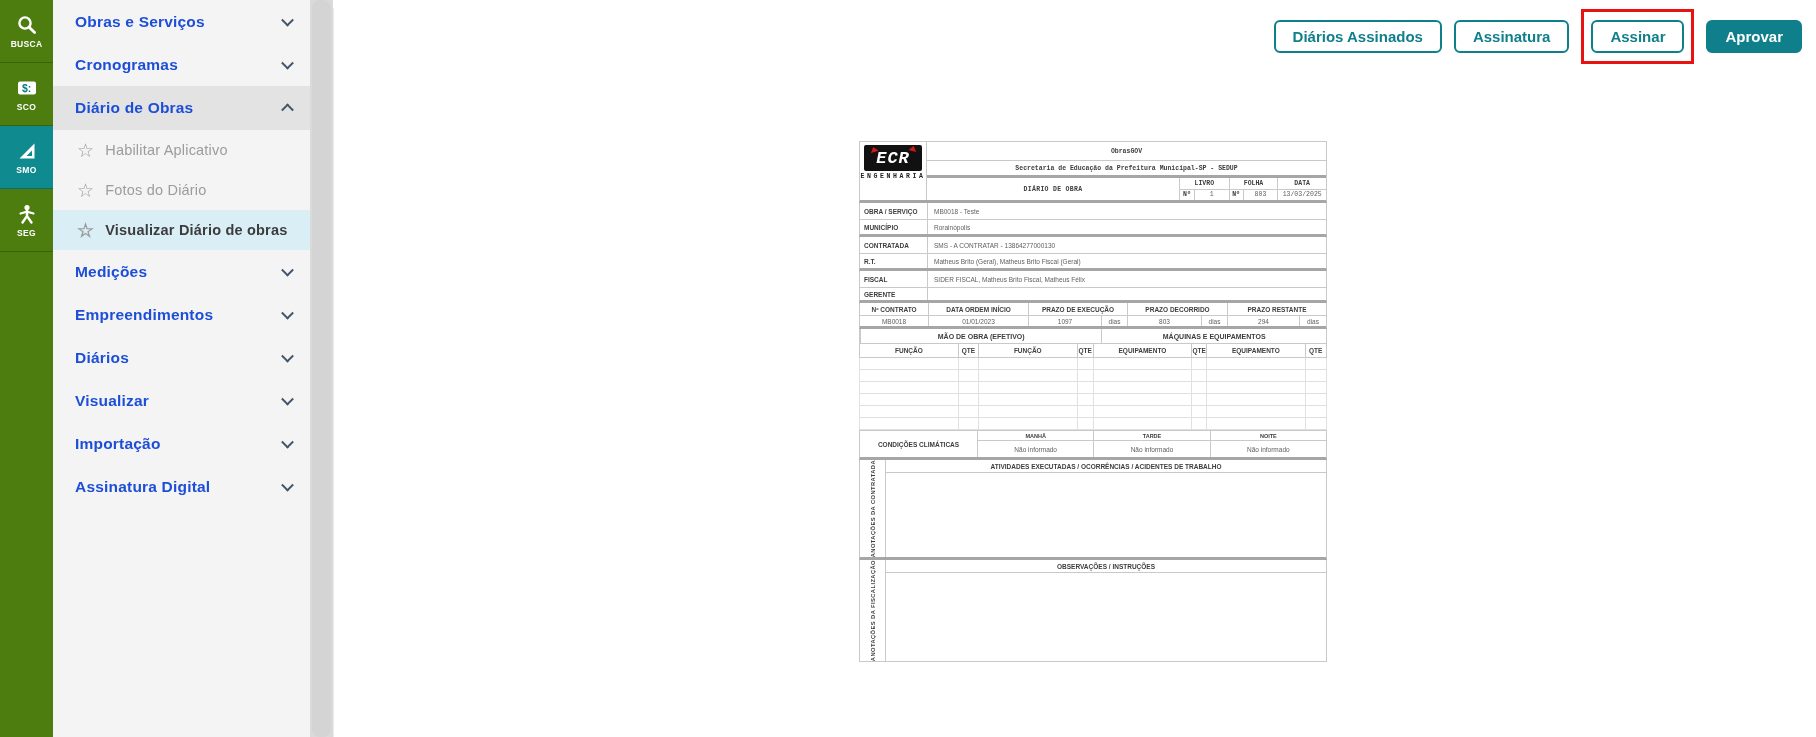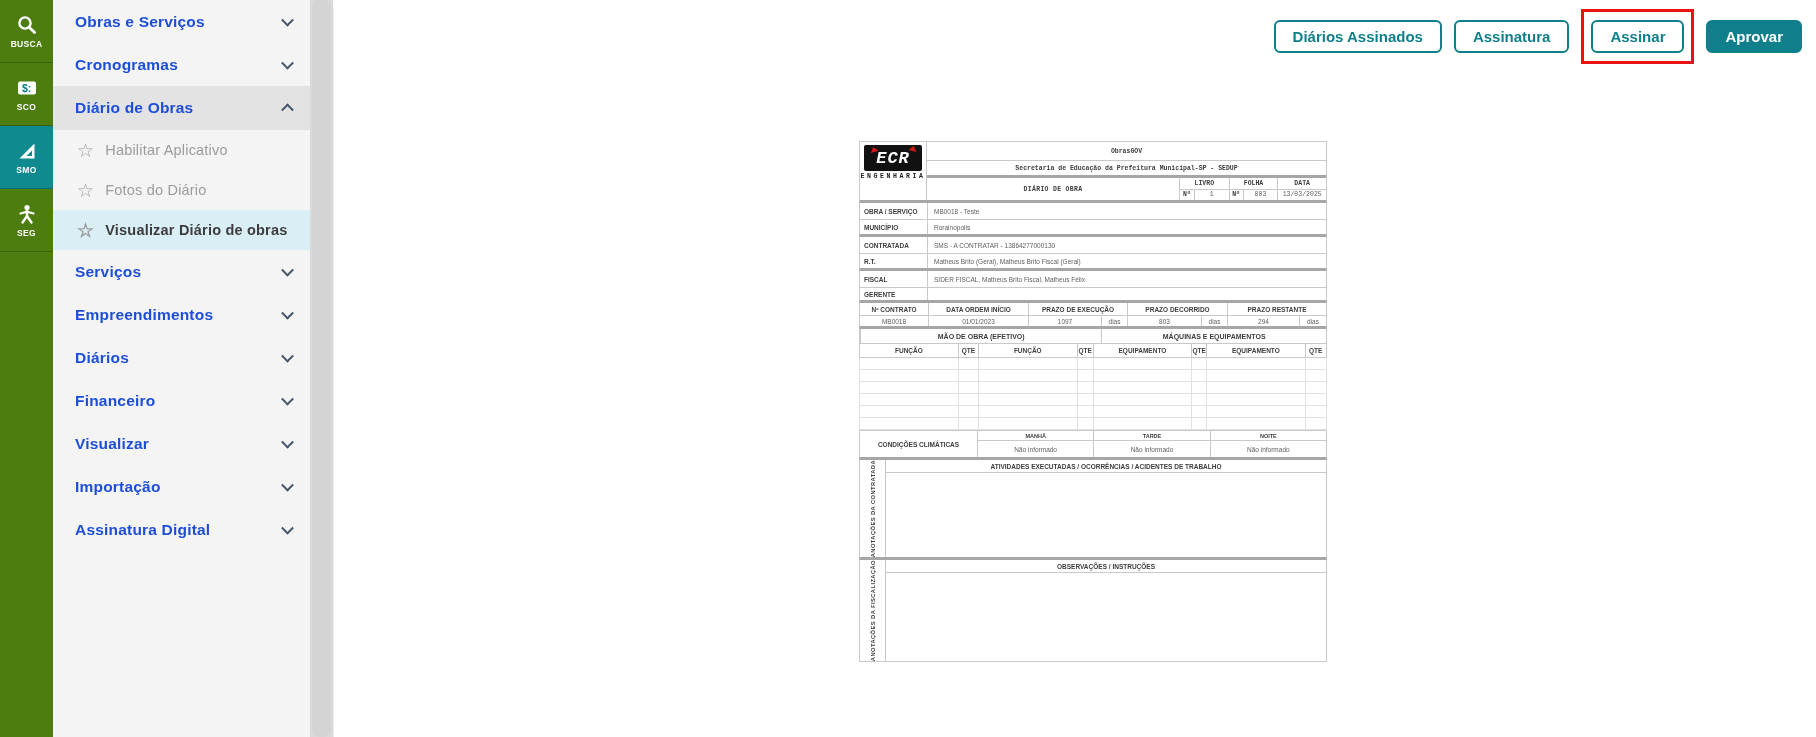--- a/index.html
+++ b/index.html
@@ -164,33 +164,29 @@
   </div>
   <div class="side-item sub">
     <span class="star">☆</span>
     <span>Fotos do Diário</span>
   </div>
   <div class="side-item sub sub-active">
     <span class="star">☆</span>
     <span>Visualizar Diário de obras</span>
   </div>
   <div class="side-item">
-    <span>Serviços</span>
+    <span>Medições</span>
     <span class="chev"></span>
   </div>
   <div class="side-item">
     <span>Empreendimentos</span>
     <span class="chev"></span>
   </div>
   <div class="side-item">
     <span>Diários</span>
-    <span class="chev"></span>
-  </div>
-  <div class="side-item">
-    <span>Financeiro</span>
     <span class="chev"></span>
   </div>
   <div class="side-item">
     <span>Visualizar</span>
     <span class="chev"></span>
   </div>
   <div class="side-item">
     <span>Importação</span>
     <span class="chev"></span>
   </div>

